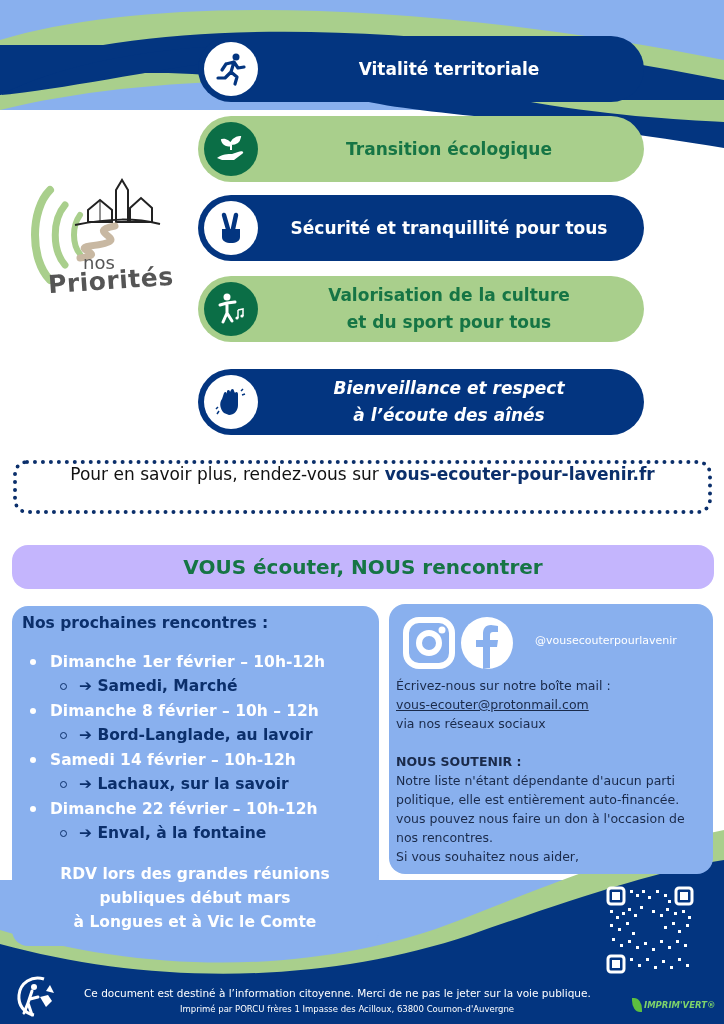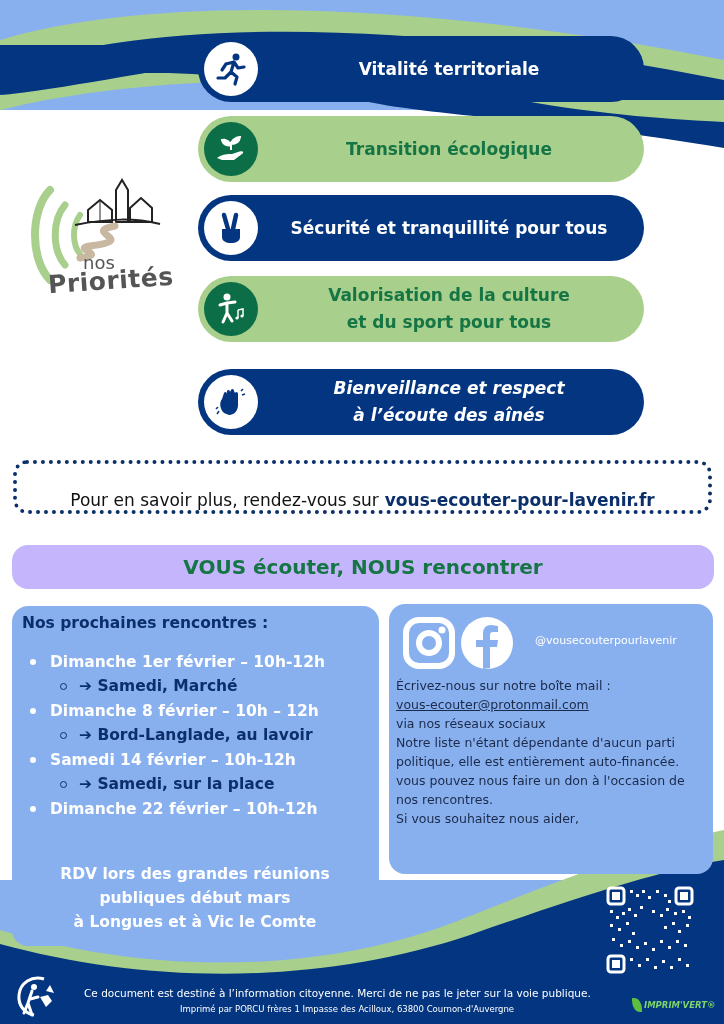--- a/index.html
+++ b/index.html
@@ -18,21 +18,21 @@
   .pill.blue { background: #033580; }
   .pill.green { background: #a9cf8c; }
   .pill-icon { position: absolute; left: 6px; top: 6px; width: 54px; height: 54px; border-radius: 50%; display: flex; align-items: center; justify-content: center; }
   .pill.blue .pill-icon { background: #ffffff; }
   .pill.green .pill-icon { background: #0b6e46; }
   .pill-text { position: absolute; left: 66px; right: 10px; top: 0; bottom: 0; display: flex; align-items: center; justify-content: center; text-align: center; font-weight: bold; font-size: 17px; line-height: 27px; }
   .pill.blue .pill-text { color: #ffffff; }
   .pill.green .pill-text { color: #167545; }
 
   
-  .web-banner { position: absolute; left: 13px; top: 460px; width: 699px; height: 54px; border: 4px dotted #0b2f6b; border-radius: 14px; background: #fff; display: flex; align-items: flex-end; justify-content: center; z-index: 2; font-size: 17px; color: #111; }
+  .web-banner { position: absolute; left: 13px; top: 460px; width: 699px; height: 54px; border: 4px dotted #0b2f6b; border-radius: 14px; background: #fff; display: flex; align-items: flex-start; justify-content: center; z-index: 2; font-size: 17px; color: #111; }
   .web-banner .web-link { color: #0b2f6b; font-weight: bold; margin-left: 6px; }
 
   
   .meet-banner { position: absolute; left: 12px; top: 545px; width: 702px; height: 44px; background: #c4b5fd; border-radius: 16px; display: flex; align-items: center; justify-content: center; color: #167545; font-weight: bold; font-size: 20px; z-index: 2; }
 
   
   .left-panel { position: absolute; left: 12px; top: 606px; width: 367px; height: 340px; background: #89b0ee; border-radius: 16px; z-index: 1; }
   .left-title { position: absolute; left: 22px; top: 614px; color: #0b2f6b; font-weight: bold; font-size: 15.5px; z-index: 3; }
   .events { position: absolute; left: 30px; top: 650px; z-index: 3; list-style: none; }
   .event { margin-bottom: 1px; }
@@ -186,27 +186,31 @@
         <span>➔ Bord-Langlade, au lavoir</span>
       </div>
   </li>
   <li class="event">
     <div class="event-date">
         <span class="bullet"></span>
         <span>Samedi 14 février – 10h-12h</span>
       </div>
     <div class="event-place">
         <span class="sub-bullet"></span>
-        <span>➔ Samedi, sur la place</span>
+        <span>➔ Lachaux, sur la savoir</span>
       </div>
   </li>
   <li class="event">
     <div class="event-date">
         <span class="bullet"></span>
         <span> Dimanche 22 février – 10h-12h</span>
+      </div>
+    <div class="event-place">
+        <span class="sub-bullet"></span>
+        <span>➔ Enval, à la fontaine</span>
       </div>
   </li>
 </ul>
 <div class="rdv">
   <div>RDV lors des grandes réunions</div>
   <div>publiques début mars</div>
   <div>à Longues et à Vic le Comte</div>
 </div>
 
 <div class="right-panel"></div>
@@ -219,20 +223,21 @@
   <svg width="54" height="54" viewBox="0 0 54 54">
       <circle cx="27" cy="27" r="26" fill="#fff"></circle>
       <path d="M30,52 L30,31 L37,31 L38,24 L30,24 L30,19 C30,17 31,16 33,16 L38,16 L38,10 C36,10 33,9 31,9 C25,9 23,13 23,18 L23,24 L16,24 L16,31 L23,31 L23,53 Z" fill="#89b0ee"></path>
     </svg>
 </div>
 <div class="handle">@vousecouterpourlavenir</div>
 <div class="right-text">
   <span>Écrivez-nous sur notre boîte mail :</span>
   <span class="email">vous-ecouter@protonmail.com</span>
   <span>via nos réseaux sociaux</span>
+  <span class="heading">NOUS SOUTENIR :</span>
   <span style="display:block;">Notre liste n'étant dépendante d'aucun parti politique, elle est entièrement auto-financée.</span>
   <span style="display:block;">vous pouvez nous faire un don à l'occasion de nos rencontres.</span>
   <span style="display:block;">Si vous souhaitez nous aider,</span>
 </div>
 
 <svg class="qr" viewBox="0 0 88 88" xmlns="http://www.w3.org/2000/svg">
   <g fill="none" stroke="#fff" stroke-width="3">
     <rect x="2" y="2" width="16" height="16" rx="3"></rect>
     <rect x="70" y="2" width="16" height="16" rx="3"></rect>
     <rect x="2" y="70" width="16" height="16" rx="3"></rect>

